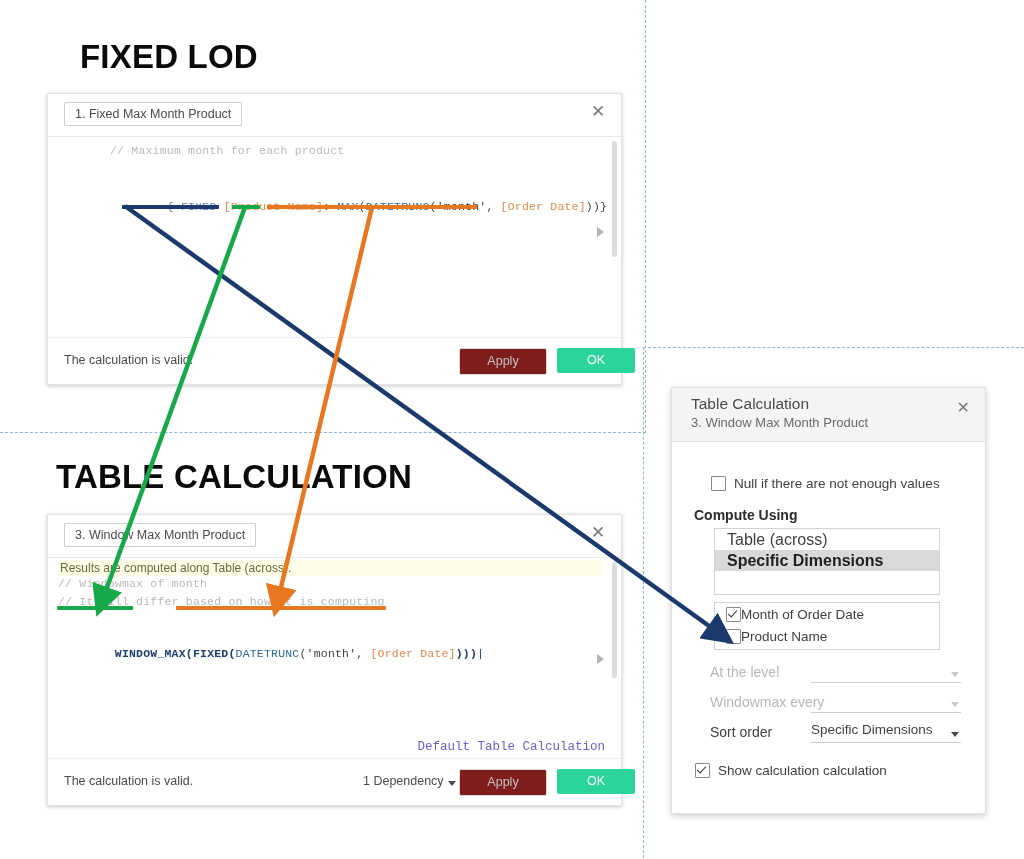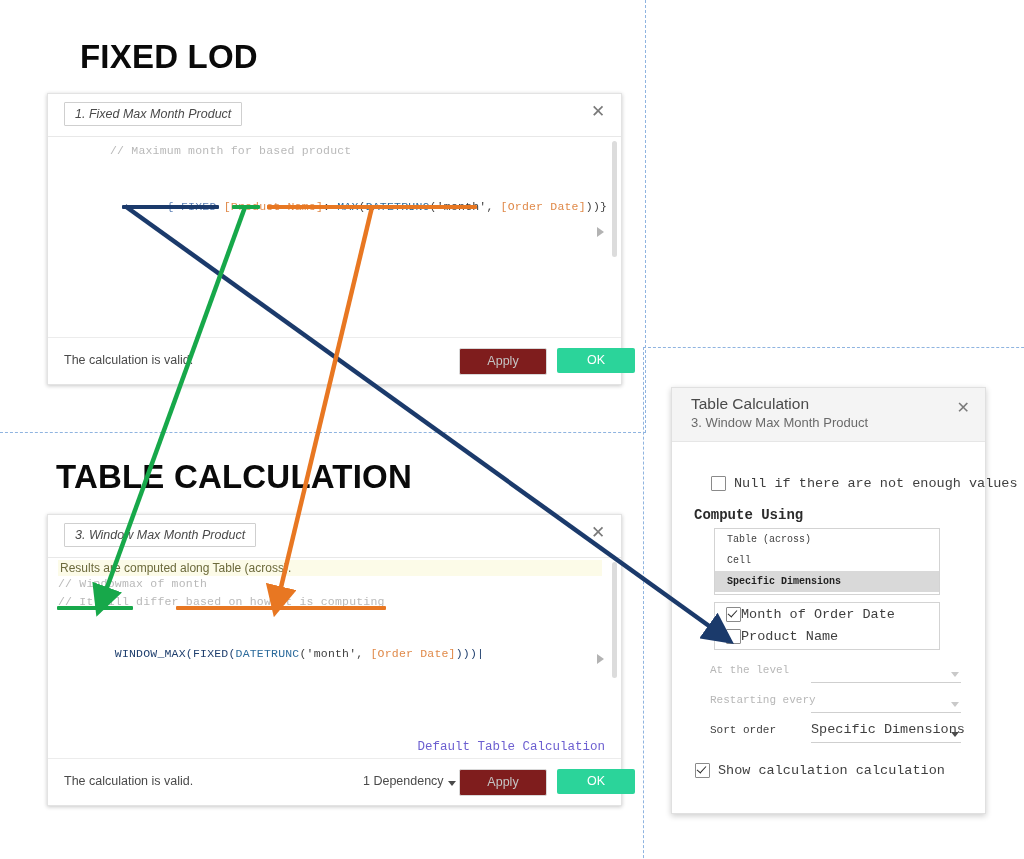--- a/index.html
+++ b/index.html
@@ -24,34 +24,34 @@
 
   
   .dialog{
     position:absolute;background:#ffffff;border:1px solid #e3e3e3;
     box-shadow:0 1px 4px rgba(0,0,0,.22);
   }
   .dlg-head{position:relative;height:42px;border-bottom:1px solid #e8e8e8;}
   .name-box{
     position:absolute;left:16px;top:8px;height:22px;line-height:22px;
     border:1px solid #cfcfcf;background:#fff;padding:0 10px;
-    font-size:12.5px;color:#4a4a4a;border-radius:1px;white-space:nowrap;font-style:italic;
+    font-size:12.5px;color:#4a4a4a;border-radius:1px;white-space:nowrap;
   }
   .close-x{
     position:absolute;right:14px;top:9px;width:18px;height:18px;color:#7a7a7a;
     font-size:17px;line-height:18px;text-align:center;cursor:pointer;font-weight:300;
   }
   .formula-area{position:relative;font-family:"Liberation Mono", monospace;}
   .code-line{position:absolute;white-space:pre;font-size:11.5px;letter-spacing:.2px;}
   .c-comment{color:#b9b9b9;}
   .c-kw{color:#5a7fb5;}
   .c-func{color:#2c6b9c;}
   .c-field{color:#e08a4a;}
   .c-plain{color:#3f3f3f;}
-  .c-bold{font-weight:normal;color:#1f3f6e;}
+  .c-bold{font-weight:bold;color:#1f3f6e;}
   .assist-banner{
     position:absolute;background:#fcfbe8;color:#6c6a3c;font-size:12px;
     font-family:"Liberation Sans", sans-serif;padding:1px 2px;white-space:nowrap;
   }
   .scroll-tri{
     position:absolute;width:0;height:0;border-left:7px solid #b3b3b3;
     border-top:5px solid transparent;border-bottom:5px solid transparent;
   }
   .vscroll{position:absolute;width:5px;background:#dcdcdc;border-radius:3px;}
   .dlg-foot{position:absolute;left:0;right:0;bottom:0;height:46px;border-top:1px solid #ececec;}
@@ -66,36 +66,36 @@
 
   
   #tc-panel{
     position:absolute;left:671px;top:387px;width:313px;height:425px;
     background:#ffffff;border:1px solid #e0e0e0;box-shadow:0 2px 6px rgba(0,0,0,.2);
   }
   #tc-header{position:relative;height:53px;background:#f4f4f4;border-bottom:1px solid #e6e6e6;}
   #tc-title{position:absolute;left:19px;top:7px;font-size:15.5px;color:#4a4a4a;}
   #tc-sub{position:absolute;left:19px;top:27px;font-size:13px;color:#6a6a6a;}
   #tc-close{position:absolute;right:15px;top:10px;font-size:16px;color:#7a7a7a;cursor:pointer;}
-  .tc-body{position:absolute;left:0;top:53px;right:0;bottom:0;font-family:Liberation Mono, monospace;}
+  .tc-body{position:absolute;left:0;top:53px;right:0;bottom:0;}
   .cb-row{position:absolute;display:flex;align-items:center;gap:8px;font-size:13.5px;color:#3f3f3f;white-space:nowrap;}
   .cbox{
     width:13px;height:13px;border:1px solid #8a8a8a;background:#fff;display:inline-block;
     position:relative;flex:0 0 auto;border-radius:1px;
   }
   .cbox.checked::after{
     content:"";position:absolute;left:3px;top:0px;width:4px;height:8px;
     border:solid #2b2b2b;border-width:0 1.6px 1.6px 0;transform:rotate(42deg);
   }
   .tc-label-bold{position:absolute;font-size:14px;font-weight:bold;color:#2b2b2b;}
   .listbox{position:absolute;border:1px solid #d3d3d3;background:#fff;}
-  .list-item{height:21px;line-height:21px;padding-left:12px;font-size:10px;color:#3f3f3f;white-space:nowrap;}
+  .list-item{height:21px;line-height:21px;padding-left:12px;font-size:16px;color:#3f3f3f;white-space:nowrap;}
   .list-item.selected{background:#d9d9d9;font-weight:bold;color:#1f1f1f;}
   .dim-item{height:22px;display:flex;align-items:center;padding-left:11px;font-size:13.5px;color:#3f3f3f;white-space:nowrap;}
-  .field-lbl{font-size:11px;white-space:nowrap;}
+  .field-lbl{font-size:14px;white-space:nowrap;}
   .field-lbl.disabled{color:#b7b7b7;}
   .field-lbl.enabled{color:#3f3f3f;}
   .combo{position:absolute;border-bottom:1px solid #cfcfcf;height:20px;}
   .combo-val{position:absolute;left:0;top:0;font-size:13.5px;color:#3f3f3f;white-space:nowrap;}
   .caret{position:absolute;right:2px;bottom:5px;width:0;height:0;
     border-left:4px solid transparent;border-right:4px solid transparent;}
   .caret.on{border-top:5px solid #4a4a4a;}
   .caret.off{border-top:5px solid #c9c9c9;}
 
   
@@ -116,21 +116,21 @@
 
   <div class="section-title" id="title-fixed">FIXED LOD</div>
   <div class="section-title" id="title-tablecalc">TABLE CALCULATION</div>
 
   <div class="dialog" id="dlg-fixed" style="left:47px;top:93px;width:573px;height:290px;">
     <div class="dlg-head">
       <div class="name-box">1. Fixed Max Month Product</div>
       <div class="close-x">✕</div>
     </div>
     <div class="formula-area" style="position:absolute;left:0;top:43px;right:0;bottom:46px;">
-      <div class="code-line c-comment" style="left:62px;top:7px;">// Maximum month for based product</div>
+      <div class="code-line c-comment" style="left:62px;top:7px;">// Maximum month for each product</div>
       <div class="code-line" style="left:62px;top:50px;">
         <span class="c-kw">{ FIXED </span><span class="c-field">[Product Name]</span><span class="c-plain">: </span><span class="c-func">MAX</span><span class="c-plain">(</span><span class="c-func">DATETRUNC</span><span class="c-plain">('month', </span><span class="c-field">[Order Date]</span><span class="c-plain">))}</span>
       </div>
       <div class="scroll-tri" style="left:549px;top:90px;"></div>
       <div class="vscroll" style="left:564px;top:4px;height:116px;"></div>
     </div>
     <div class="dlg-foot">
       <div class="valid-text">The calculation is valid.</div>
       <div class="btn btn-apply" style="left:411px;top:10px;">Apply</div>
       <div class="btn btn-ok" style="left:509px;top:10px;">OK</div>
@@ -179,42 +179,41 @@
     <div class="tc-body">
       <div class="cb-row" style="left:39px;top:35px;">
         <span class="cbox"></span>
         <span>Null if there are not enough values</span>
       </div>
 
       <div class="tc-label-bold" style="left:22px;top:66px;">Compute Using</div>
 
       <div class="listbox" style="left:42px;top:87px;width:224px;height:65px;">
         <div class="list-item">Table (across)</div>
-        <div class="list-item">Cell</div>
         <div class="list-item selected">Specific Dimensions</div>
       </div>
 
       <div class="listbox" style="left:42px;top:161px;width:224px;height:46px;">
         <div class="dim-item">
           <span class="cbox checked"></span>
           <span>Month of Order Date</span>
         </div>
         <div class="dim-item">
           <span class="cbox"></span>
           <span>Product Name</span>
         </div>
       </div>
 
       <div class="field-lbl disabled" style="position:absolute;left:38px;top:223px;">At the level</div>
       <div class="combo" style="left:139px;top:221px;width:150px;">
         <span class="combo-val"></span>
         <span class="caret off"></span>
       </div>
 
-      <div class="field-lbl disabled" style="position:absolute;left:38px;top:253px;">Restarting every</div>
+      <div class="field-lbl disabled" style="position:absolute;left:38px;top:253px;">Windowmax every</div>
       <div class="combo" style="left:139px;top:251px;width:150px;">
         <span class="combo-val"></span>
         <span class="caret off"></span>
       </div>
 
       <div class="field-lbl enabled" style="position:absolute;left:38px;top:283px;">Sort order</div>
       <div class="combo" style="left:139px;top:281px;width:150px;">
         <span class="combo-val">Specific Dimensions</span>
         <span class="caret on"></span>
       </div>

